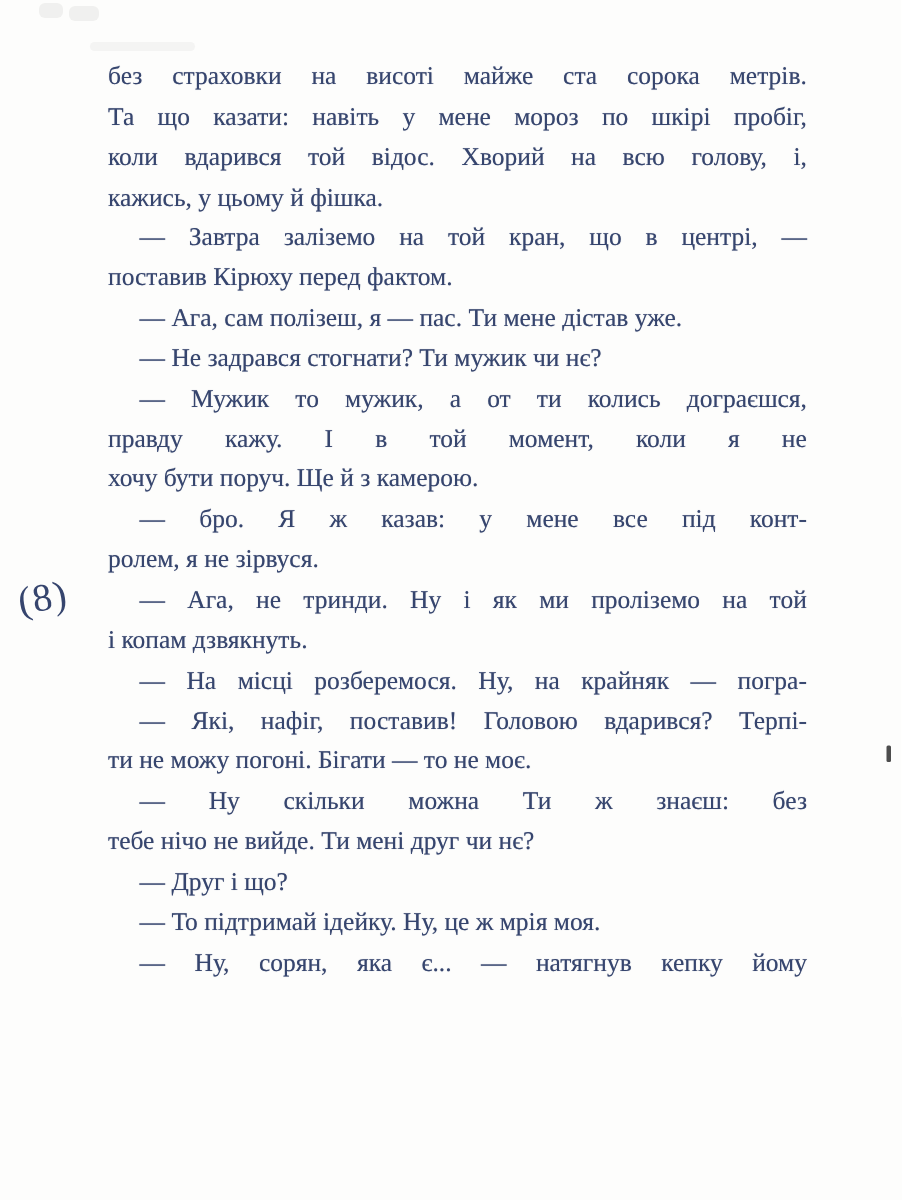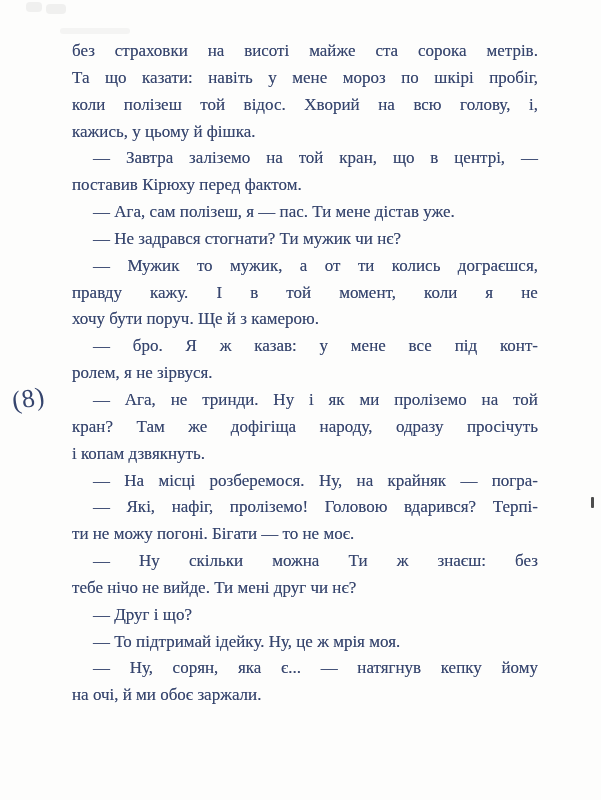--- a/index.html
+++ b/index.html
@@ -94,21 +94,21 @@
         <span>навіть</span>
         <span>у</span>
         <span>мене</span>
         <span>мороз</span>
         <span>по</span>
         <span>шкірі</span>
         <span>пробіг,</span>
       </div>
       <div class="line just">
         <span>коли</span>
-        <span>полізеш</span>
+        <span>вдарився</span>
         <span>той</span>
         <span>відос.</span>
         <span>Хворий</span>
         <span>на</span>
         <span>всю</span>
         <span>голову,</span>
         <span>і,</span>
       </div>
       <div class="line">кажись, у цьому й фішка.</div>
       <div class="line just ind">
@@ -168,46 +168,37 @@
         <span>не</span>
         <span>тринди.</span>
         <span>Ну</span>
         <span>і</span>
         <span>як</span>
         <span>ми</span>
         <span>проліземо</span>
         <span>на</span>
         <span>той</span>
       </div>
-      <div class="line just">
-        <span>кран?</span>
-        <span>Там</span>
-        <span>же</span>
-        <span>дофігіща</span>
-        <span>народу,</span>
-        <span>одразу</span>
-        <span>просічуть</span>
-      </div>
       <div class="line">і копам дзвякнуть.</div>
       <div class="line just ind">
         <span>—</span>
         <span>На</span>
         <span>місці</span>
         <span>розберемося.</span>
         <span>Ну,</span>
         <span>на</span>
         <span>крайняк</span>
         <span>—</span>
         <span>погра-</span>
       </div>
       <div class="line just ind">
         <span>—</span>
         <span>Які,</span>
         <span>нафіг,</span>
-        <span>проліземо!</span>
+        <span>поставив!</span>
         <span>Головою</span>
         <span>вдарився?</span>
         <span>Терпі-</span>
       </div>
       <div class="line">ти не можу погоні. Бігати — то не моє.</div>
       <div class="line just ind">
         <span>—</span>
         <span>Ну</span>
         <span>скільки</span>
         <span>можна</span>
@@ -223,17 +214,16 @@
         <span>—</span>
         <span>Ну,</span>
         <span>сорян,</span>
         <span>яка</span>
         <span>є...</span>
         <span>—</span>
         <span>натягнув</span>
         <span>кепку</span>
         <span>йому</span>
       </div>
-      <div class="line">на очі, й ми обоє заржали.</div>
     </div>
 
   <div class="edge-tick"></div>
 </div>
 
 </body></html>

